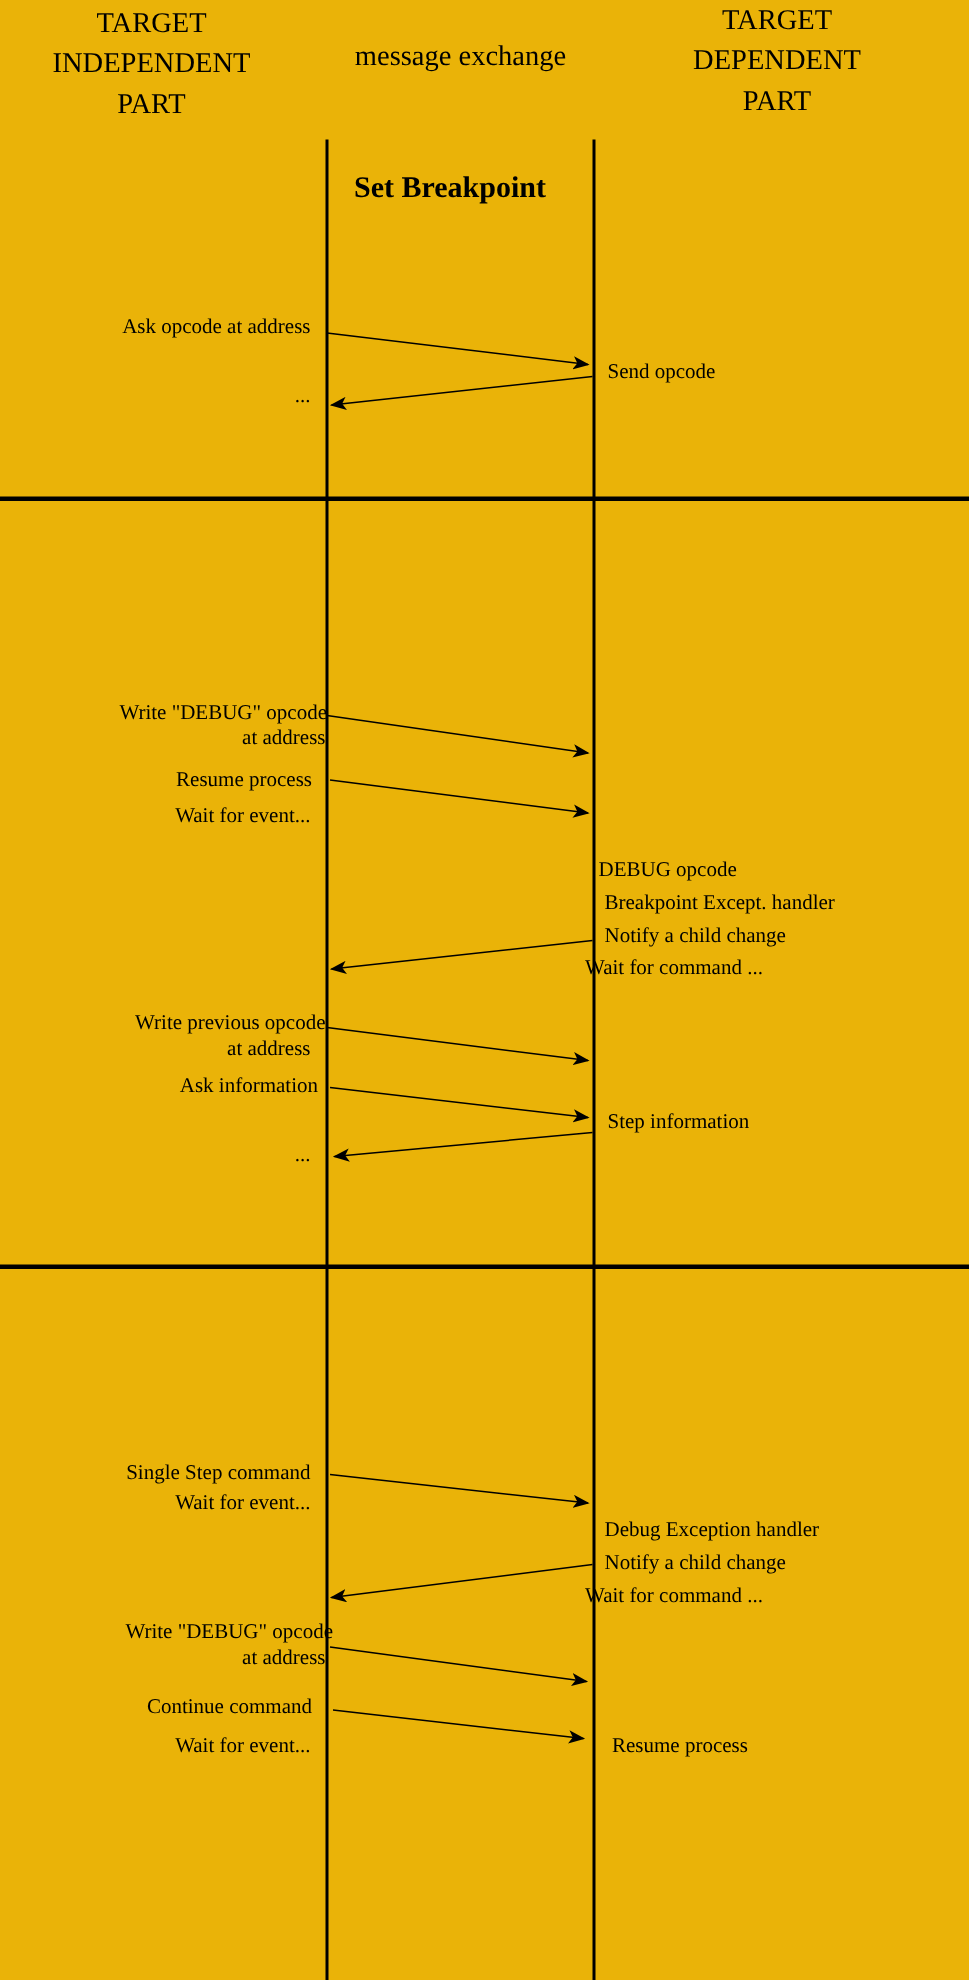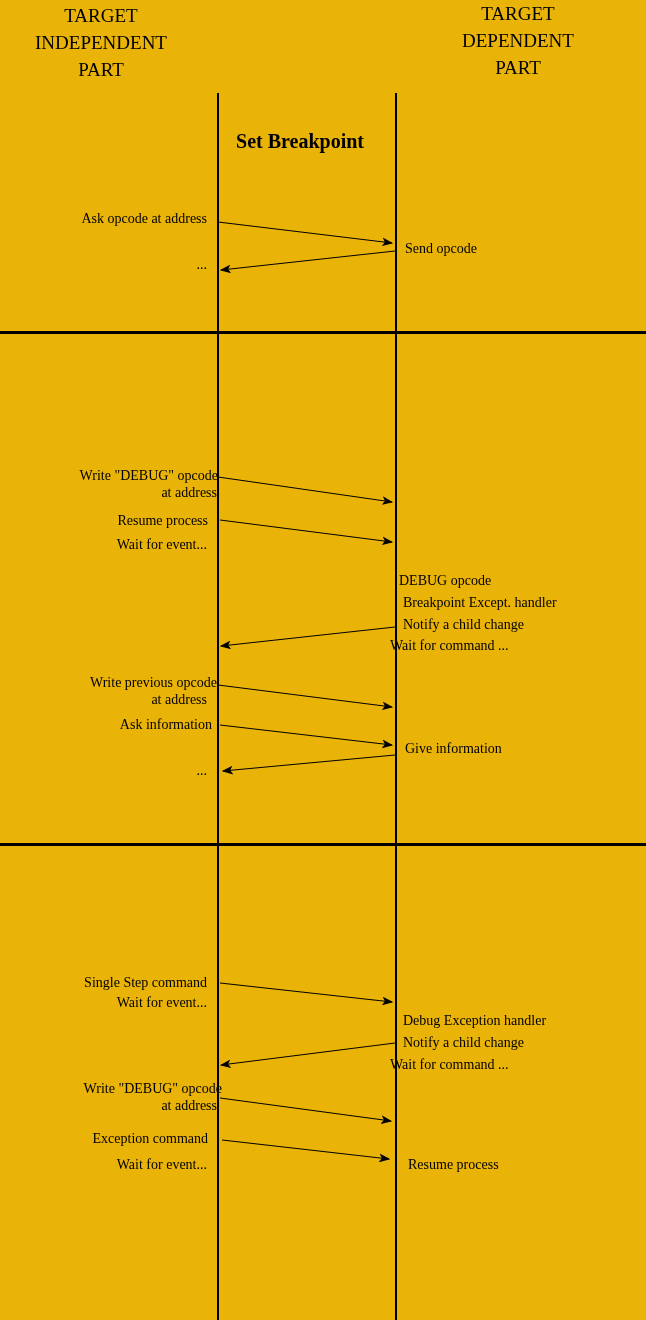--- a/index.html
+++ b/index.html
@@ -21,60 +21,61 @@
 </head>
 <body>
 
 <div class="canvas">
 
   <div class="hdr" style="left:0;top:2px;width:202px;">
     <div>TARGET</div>
     <div>INDEPENDENT</div>
     <div>PART</div>
   </div>
+  <div class="hdr-center" style="left:307px;top:24px;">message exchange</div>
   <div class="hdr" style="left:418px;top:0;width:200px;">
     <div>TARGET</div>
     <div>DEPENDENT</div>
     <div>PART</div>
   </div>
 
   <div class="lifeline" style="left:217px;"></div>
   <div class="lifeline" style="left:395px;"></div>
 
   <div class="divider" style="top:331px;"></div>
   <div class="divider" style="top:843px;"></div>
 
-  <div class="sec-title" style="left:300px;top:130px;">Set Breakpoint</div>
+  <div class="sec-title" style="left:300px;top:114px;">Set Breakpoint</div>
 
   <div class="lbl ra" style="top:210px;right:439px;">Ask opcode at address</div>
   <div class="lbl ra" style="top:256px;right:439px;">...</div>
   <div class="lbl" style="top:240px;left:405px;">Send opcode</div>
 
   <div class="lbl ra" style="top:467px;right:428px;">Write "DEBUG" opcode</div>
   <div class="lbl ra" style="top:484px;right:429px;">at address</div>
   <div class="lbl ra" style="top:512px;right:438px;">Resume process</div>
   <div class="lbl ra" style="top:536px;right:439px;">Wait for event...</div>
   <div class="lbl" style="top:572px;left:399px;">DEBUG opcode</div>
   <div class="lbl" style="top:594px;left:403px;">Breakpoint Except. handler</div>
   <div class="lbl" style="top:616px;left:403px;">Notify a child change</div>
   <div class="lbl" style="top:637px;left:390px;">Wait for command ...</div>
   <div class="lbl ra" style="top:674px;right:429px;">Write previous opcode</div>
   <div class="lbl ra" style="top:691px;right:439px;">at address</div>
   <div class="lbl ra" style="top:716px;right:434px;">Ask information</div>
-  <div class="lbl" style="top:740px;left:405px;">Give information</div>
+  <div class="lbl" style="top:740px;left:405px;">Step information</div>
   <div class="lbl ra" style="top:762px;right:439px;">...</div>
 
   <div class="lbl ra" style="top:974px;right:439px;">Single Step command</div>
   <div class="lbl ra" style="top:994px;right:439px;">Wait for event...</div>
   <div class="lbl" style="top:1012px;left:403px;">Debug Exception handler</div>
   <div class="lbl" style="top:1034px;left:403px;">Notify a child change</div>
   <div class="lbl" style="top:1056px;left:390px;">Wait for command ...</div>
   <div class="lbl ra" style="top:1080px;right:424px;">Write "DEBUG" opcode</div>
   <div class="lbl ra" style="top:1097px;right:429px;">at address</div>
-  <div class="lbl ra" style="top:1130px;right:438px;">Exception command</div>
+  <div class="lbl ra" style="top:1130px;right:438px;">Continue command</div>
   <div class="lbl ra" style="top:1156px;right:439px;">Wait for event...</div>
   <div class="lbl" style="top:1156px;left:408px;">Resume process</div>
 
   <svg class="arrows" width="646" height="1320" viewBox="0 0 646 1320">
     <defs>
       <marker id="ah" viewBox="0 0 10 8" refX="9" refY="4" markerWidth="11" markerHeight="9" orient="auto">
         <path d="M0,0 L10,4 L0,8 L2.5,4 z" fill="#000000"></path>
       </marker>
     </defs>
     <line x1="218" y1="222" x2="392" y2="243" marker-end="url(#ah)"></line>

